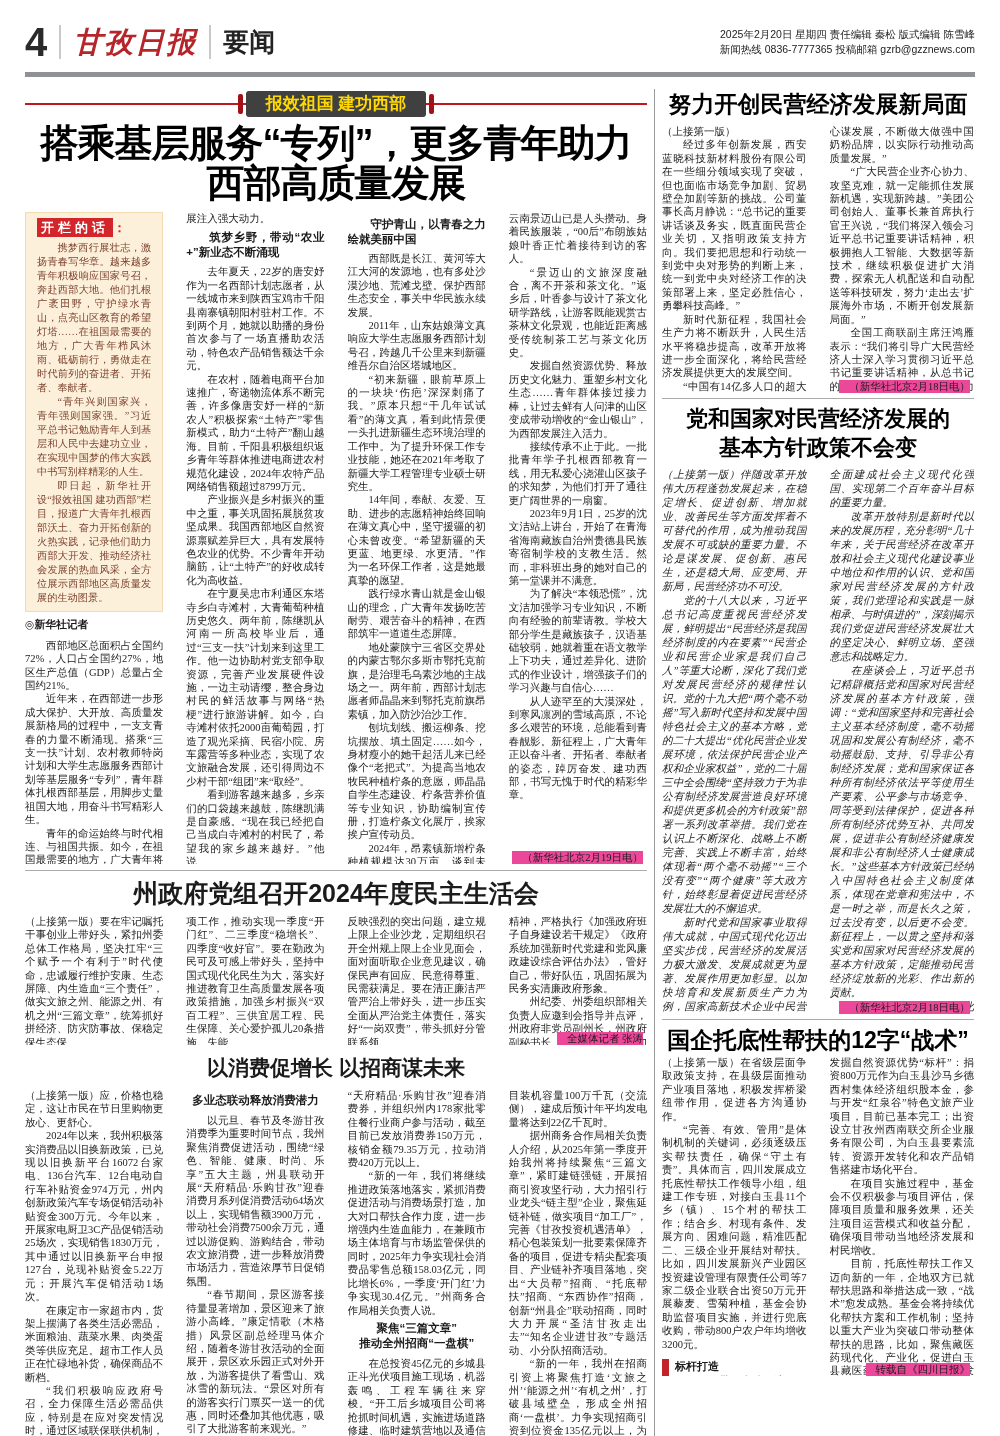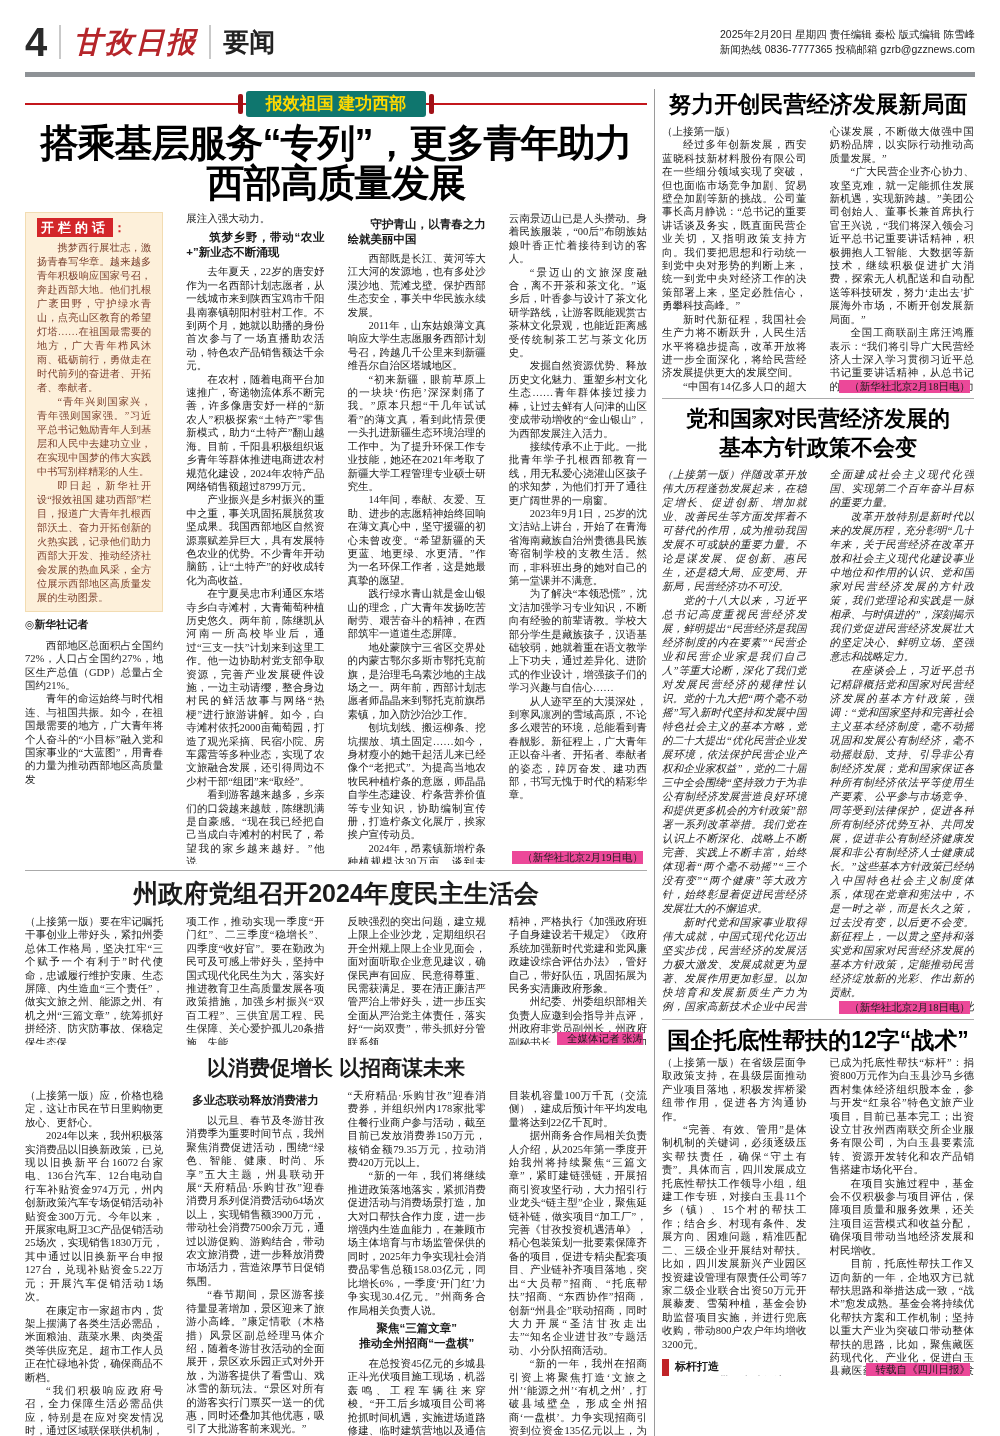--- a/index.html
+++ b/index.html
@@ -35,21 +35,21 @@
   .subhead-center{font-family:"Liberation Sans","DejaVu Sans",sans-serif;font-weight:bold;
            font-size:11.5px;line-height:15px;text-align:center;margin:4px 0 6px;white-space:pre-line;}
   .article{position:relative;}
   .abs-dateline{position:absolute;right:4px;bottom:0;background:#ec4899;padding-left:10px;
                 font-size:10.5px;line-height:13.4px;}
 
   
   .banner-line{position:relative;text-align:center;height:26px;margin:2px 0 6px;}
   .banner-line::before{content:"";position:absolute;left:0;right:0;top:12px;
                        border-top:2px solid #c3161c;}
-  .banner-badge{position:relative;display:inline-block;background:#0f766e;color:#ffd900;
+  .banner-badge{position:relative;display:inline-block;background:#404040;color:#ffd900;
                 font-family:"Liberation Sans","DejaVu Sans",sans-serif;font-weight:900;
                 font-size:17px;line-height:24px;padding:1px 20px;border-radius:3px;}
   .banner-badge::before,.banner-badge::after{content:"";position:absolute;top:3px;width:5px;height:20px;
                 background:#a01016;border-radius:2px;}
   .banner-badge::before{left:-8px;} .banner-badge::after{right:-8px;}
   .lead-headline{font-family:"Liberation Sans","DejaVu Sans",sans-serif;font-weight:900;
                  font-size:38px;line-height:40px;text-align:center;letter-spacing:-1px;
                  color:#000;margin-bottom:9px;}
   .lead-cols{height:652px;}
 
@@ -122,20 +122,21 @@
               </div>
               <div>
                   <p class="para">携梦西行展壮志，激扬青春写华章。越来越多青年积极响应国家号召，奔赴西部大地。他们扎根广袤田野，守护绿水青山，点亮山区教育的希望灯塔……在祖国最需要的地方，广大青年栉风沐雨、砥砺前行，勇做走在时代前列的奋进者、开拓者、奉献者。</p>
                   <p class="para">“青年兴则国家兴，青年强则国家强。”习近平总书记勉励青年人到基层和人民中去建功立业，在实现中国梦的伟大实践中书写别样精彩的人生。</p>
                   <p class="para">即日起，新华社开设“报效祖国 建功西部”栏目，报道广大青年扎根西部沃土、奋力开拓创新的火热实践，记录他们助力西部大开发、推动经济社会发展的热血风采，全方位展示西部地区高质量发展的生动图景。</p>
                 </div>
             </div>
             <div class="xinhua-byline">◎新华社记者</div>
             <div>
                 <p class="para">西部地区总面积占全国约72%，人口占全国约27%，地区生产总值（GDP）总量占全国约21%。</p>
+                <p class="para">近年来，在西部进一步形成大保护、大开放、高质量发展新格局的过程中，一支支青春的力量不断涌现。搭乘“三支一扶”计划、农村教师特岗计划和大学生志愿服务西部计划等基层服务“专列”，青年群体扎根西部基层，用脚步丈量祖国大地，用奋斗书写精彩人生。</p>
                 <p class="para">青年的命运始终与时代相连、与祖国共振。如今，在祖国最需要的地方，广大青年将个人奋斗的“小目标”融入党和国家事业的“大蓝图”，用青春的力量为推动西部地区高质量发</p>
               </div>
           </div>
           <div class="col">
               <p class="para pc">展注入强大动力。</p>
               <div class="subhead">筑梦乡野，带动“农业+”新业态不断涌现</div>
               <p class="para">去年夏天，22岁的唐安妤作为一名西部计划志愿者，从一线城市来到陕西宝鸡市千阳县南寨镇朝阳村驻村工作。不到两个月，她就以助播的身份首次参与了一场直播助农活动，特色农产品销售额达千余元。</p>
               <p class="para">在农村，随着电商平台加速推广，寄递物流体系不断完善，许多像唐安妤一样的“新农人”积极探索“土特产”零售新模式，助力“土特产”翻山越海。目前，千阳县积极组织返乡青年等群体推进电商进农村规范化建设，2024年农特产品网络销售额超过8799万元。</p>
               <p class="para">产业振兴是乡村振兴的重中之重，事关巩固拓展脱贫攻坚成果。我国西部地区自然资源禀赋差异巨大，具有发展特色农业的优势。不少青年开动脑筋，让“土特产”的好收成转化为高收益。</p>
               <p class="para">在宁夏吴忠市利通区东塔寺乡白寺滩村，大青葡萄种植历史悠久。两年前，陈继凯从河南一所高校毕业后，通过“三支一扶”计划来到这里工作。他一边协助村党支部争取资源，完善产业发展硬件设施，一边主动请缨，整合身边村民的鲜活故事与网络“热梗”进行旅游讲解。如今，白寺滩村依托2000亩葡萄园，打造了观光采摘、民宿小院、房车露营等多种业态，实现了农文旅融合发展，还引得周边不少村干部“组团”来“取经”。</p>
@@ -274,21 +275,21 @@
               <p class="para pc">（上接第一版）在省级层面争取政策支持，在县级层面推动产业项目落地，积极发挥桥梁纽带作用，促进各方沟通协作。</p>
               <p class="para">“完善、有效、管用”是体制机制的关键词，必须逐级压实帮扶责任，确保“守土有责”。具体而言，四川发展成立托底性帮扶工作领导小组，组建工作专班，对接白玉县11个乡（镇）、15个村的帮扶工作；结合乡、村现有条件、发展方向、困难问题，精准匹配二、三级企业开展结对帮扶。比如，四川发展新兴产业园区投资建设管理有限责任公司等7家二级企业联合出资50万元开展藜麦、雪菊种植，基金会协助监督项目实施，并进行兜底收购，带动800户农户年均增收3200元。</p>
               <div class="redbar">
                 <span class="rbar"></span>
                 <span class="rtext">标杆打造
 确保项目带动当地经济发展</span>
               </div>
               <p class="para">项目是促进资本、技术、信息等要素资源向欠发达县域集聚的重要载体。目前，由四川发展帮扶实施的多个项目</p>
             </div>
           <div class="col">
-              <p class="para pc">已成为托底性帮扶“标杆”：捐资800万元作为白玉县沙马乡德西村集体经济组织股本金，参与开发“红泉谷”特色文旅产业项目，目前已基本完工；出资设立甘孜州西南联交所企业服务有限公司，为白玉县要素流转、资源开发转化和农产品销售搭建市场化平台。</p>
+              <p class="para pc">发掘自然资源优势“标杆”：捐资800万元作为白玉县沙马乡德西村集体经济组织股本金，参与开发“红泉谷”特色文旅产业项目，目前已基本完工；出资设立甘孜州西南联交所企业服务有限公司，为白玉县要素流转、资源开发转化和农产品销售搭建市场化平台。</p>
               <p class="para">在项目实施过程中，基金会不仅积极参与项目评估，保障项目质量和服务效果，还关注项目运营模式和收益分配，确保项目带动当地经济发展和村民增收。</p>
               <p class="para">目前，托底性帮扶工作又迈向新的一年，企地双方已就帮扶思路和举措达成一致，“战术”愈发成熟。基金会将持续优化帮扶方案和工作机制；坚持以重大产业为突破口带动整体帮扶的思路，比如，聚焦藏医药现代化、产业化，促进白玉县藏医药事业和产业高质量发展；持续优化资源配置，把资金、技术、人才等帮扶资源要素用在刀刃上，确保帮扶工作取得实效。</p>
             </div>
         </div>
         <div class="abs-dateline">转载自《四川日报》</div>
       </section>
 
     </div>
   </div>
 </div>

